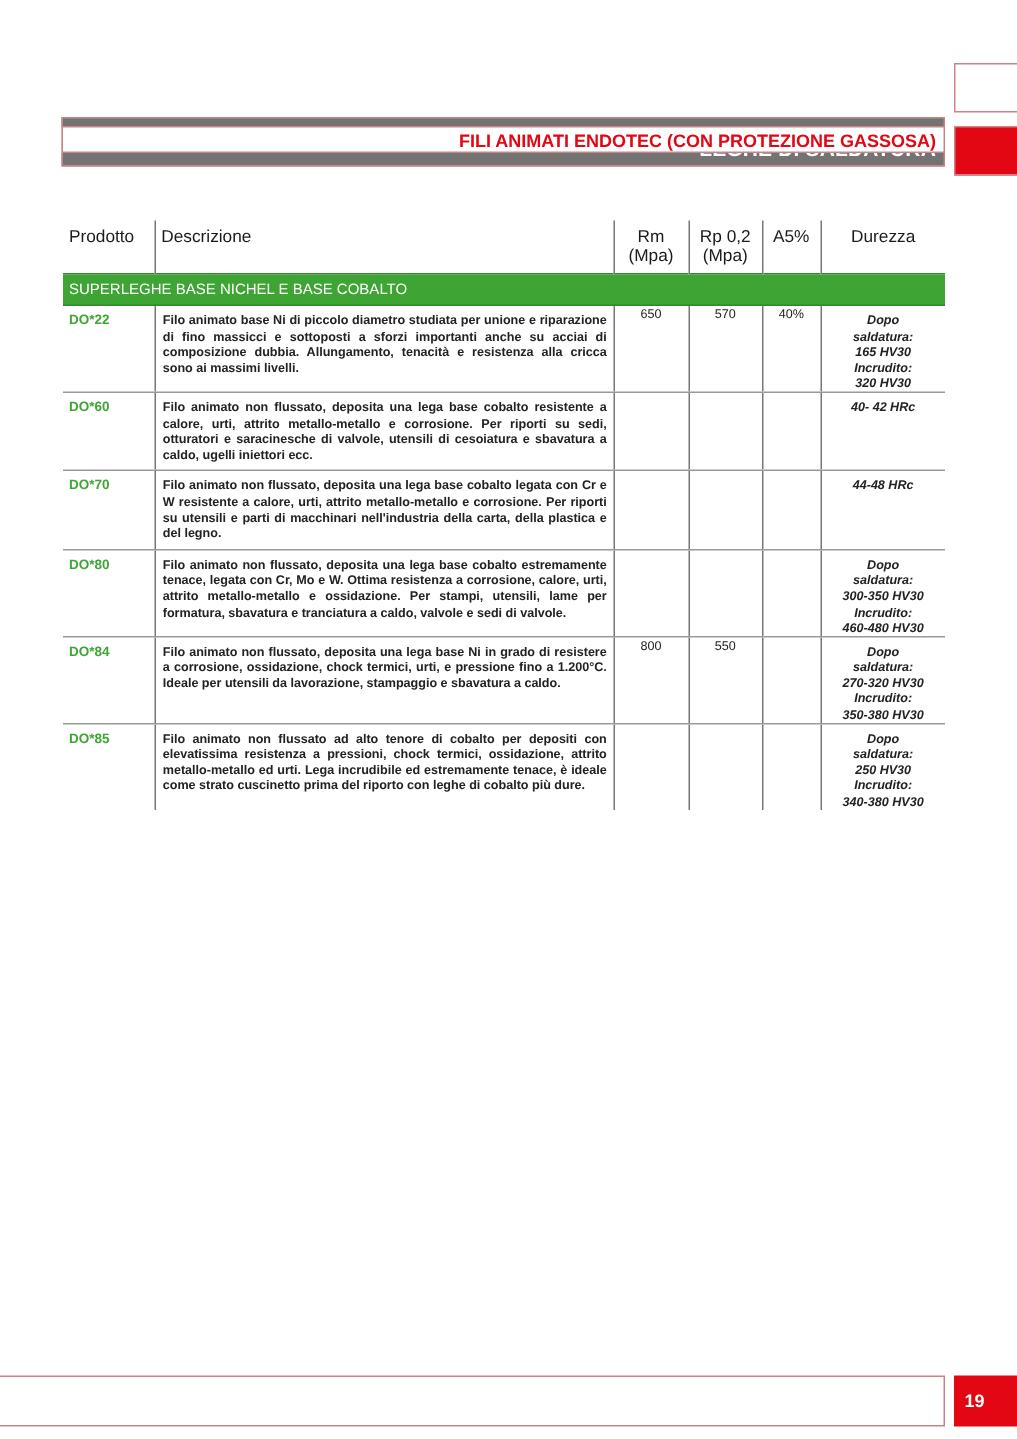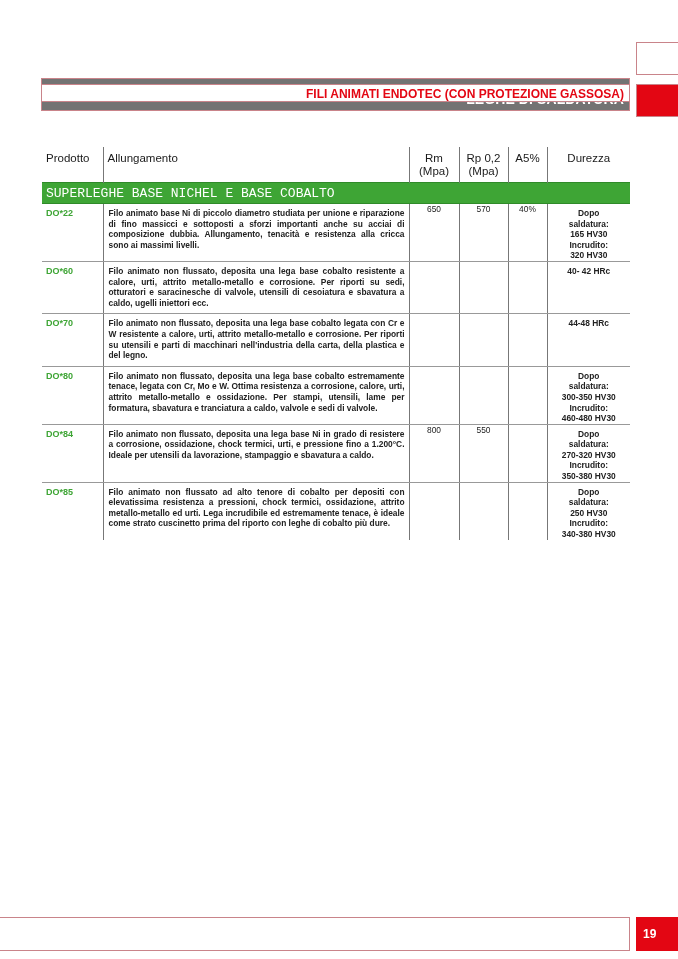--- a/index.html
+++ b/index.html
@@ -29,31 +29,31 @@
   table.prod col.c5 { width: 39px; }
   table.prod col.c6 { width: 83px; }
 
   table.prod th { font-weight: normal; font-size: 11.5px; vertical-align: top; padding: 5px 4px 2px;
                   line-height: 13px; border-left: 1px solid #777; }
   table.prod th:first-child { border-left: none; text-align: left; padding-left: 4px; margin-top: 14px; }
   table.prod th.desc { text-align: left; }
   table.prod th.num { text-align: center; }
   table.prod tr.head th { height: 28px; }
 
-  tr.section td { background: #3ea535; color: #fff; font-size: 13px; padding: 3px 4px 2px;
-                  height: 15px; border-top: 1px solid #2f8a29; border-bottom: 1px solid #2f8a29; font-family: Liberation Mono, monospace; }
+  tr.section td { background: #3ea535; color: #fff; font-size: 10px; padding: 3px 4px 2px;
+                  height: 15px; border-top: 1px solid #2f8a29; border-bottom: 1px solid #2f8a29; }
 
   table.prod td.code { color: #3ea535; font-weight: bold; font-size: 9px; vertical-align: top;
                        padding: 4px 4px 0; }
   table.prod td.desc { font-size: 8.4px; font-weight: bold; line-height: 10.6px; text-align: justify;
                        vertical-align: top; padding: 4px 4px 5px 5px; border-left: 1px solid #777; color: #222; }
   table.prod td.val { font-size: 8.4px; font-weight: normal; text-align: center; vertical-align: top;
                       padding: 0 2px 0; border-left: 1px solid #777; color: #222; margin-left: 16px; }
   table.prod td.hard { font-size: 8.4px; font-weight: bold; text-align: center; vertical-align: top;
-                       padding: 4px 2px 0; line-height: 10.6px; border-left: 1px solid #777; color: #222; }
+                       padding: 4px 2px 0; line-height: 10.6px; border-left: 1px solid #777; color: #222; font-style: italic; }
   table.prod tr.row td { border-bottom: 1px solid #999; }
   table.prod tr.row.last td { border-bottom: none; }
   .hard-line { display: block; }
 
   .foot-bar { position: absolute; left: -2px; top: 917px; width: 632px; height: 34px;
               border: 1px solid #c9848a; box-sizing: border-box; background: #fff; }
   .page-num { position: absolute; left: 636px; top: 917px; width: 50px; height: 34px;
               background: #e30613; display: flex; align-items: center; padding-left: 7px; box-sizing: border-box; }
   .page-num span { color: #fff; font-weight: bold; font-size: 12px; }
 </style>
@@ -75,21 +75,21 @@
     <col class="c1">
       <col class="c2">
       <col class="c3">
       <col class="c4">
       <col class="c5">
       <col class="c6">
   </colgroup>
   <thead>
     <tr class="head">
       <th>Prodotto</th>
-      <th class="desc">Allungamento</th>
+      <th class="desc">Descrizione</th>
       <th class="num">
         <span>Rm</span><br>
         <span>(Mpa)</span>
       </th>
       <th class="num">
         <span>Rp 0,2</span><br>
         <span>(Mpa)</span>
       </th>
       <th class="num">A5%</th>
       <th class="num">Durezza</th>

